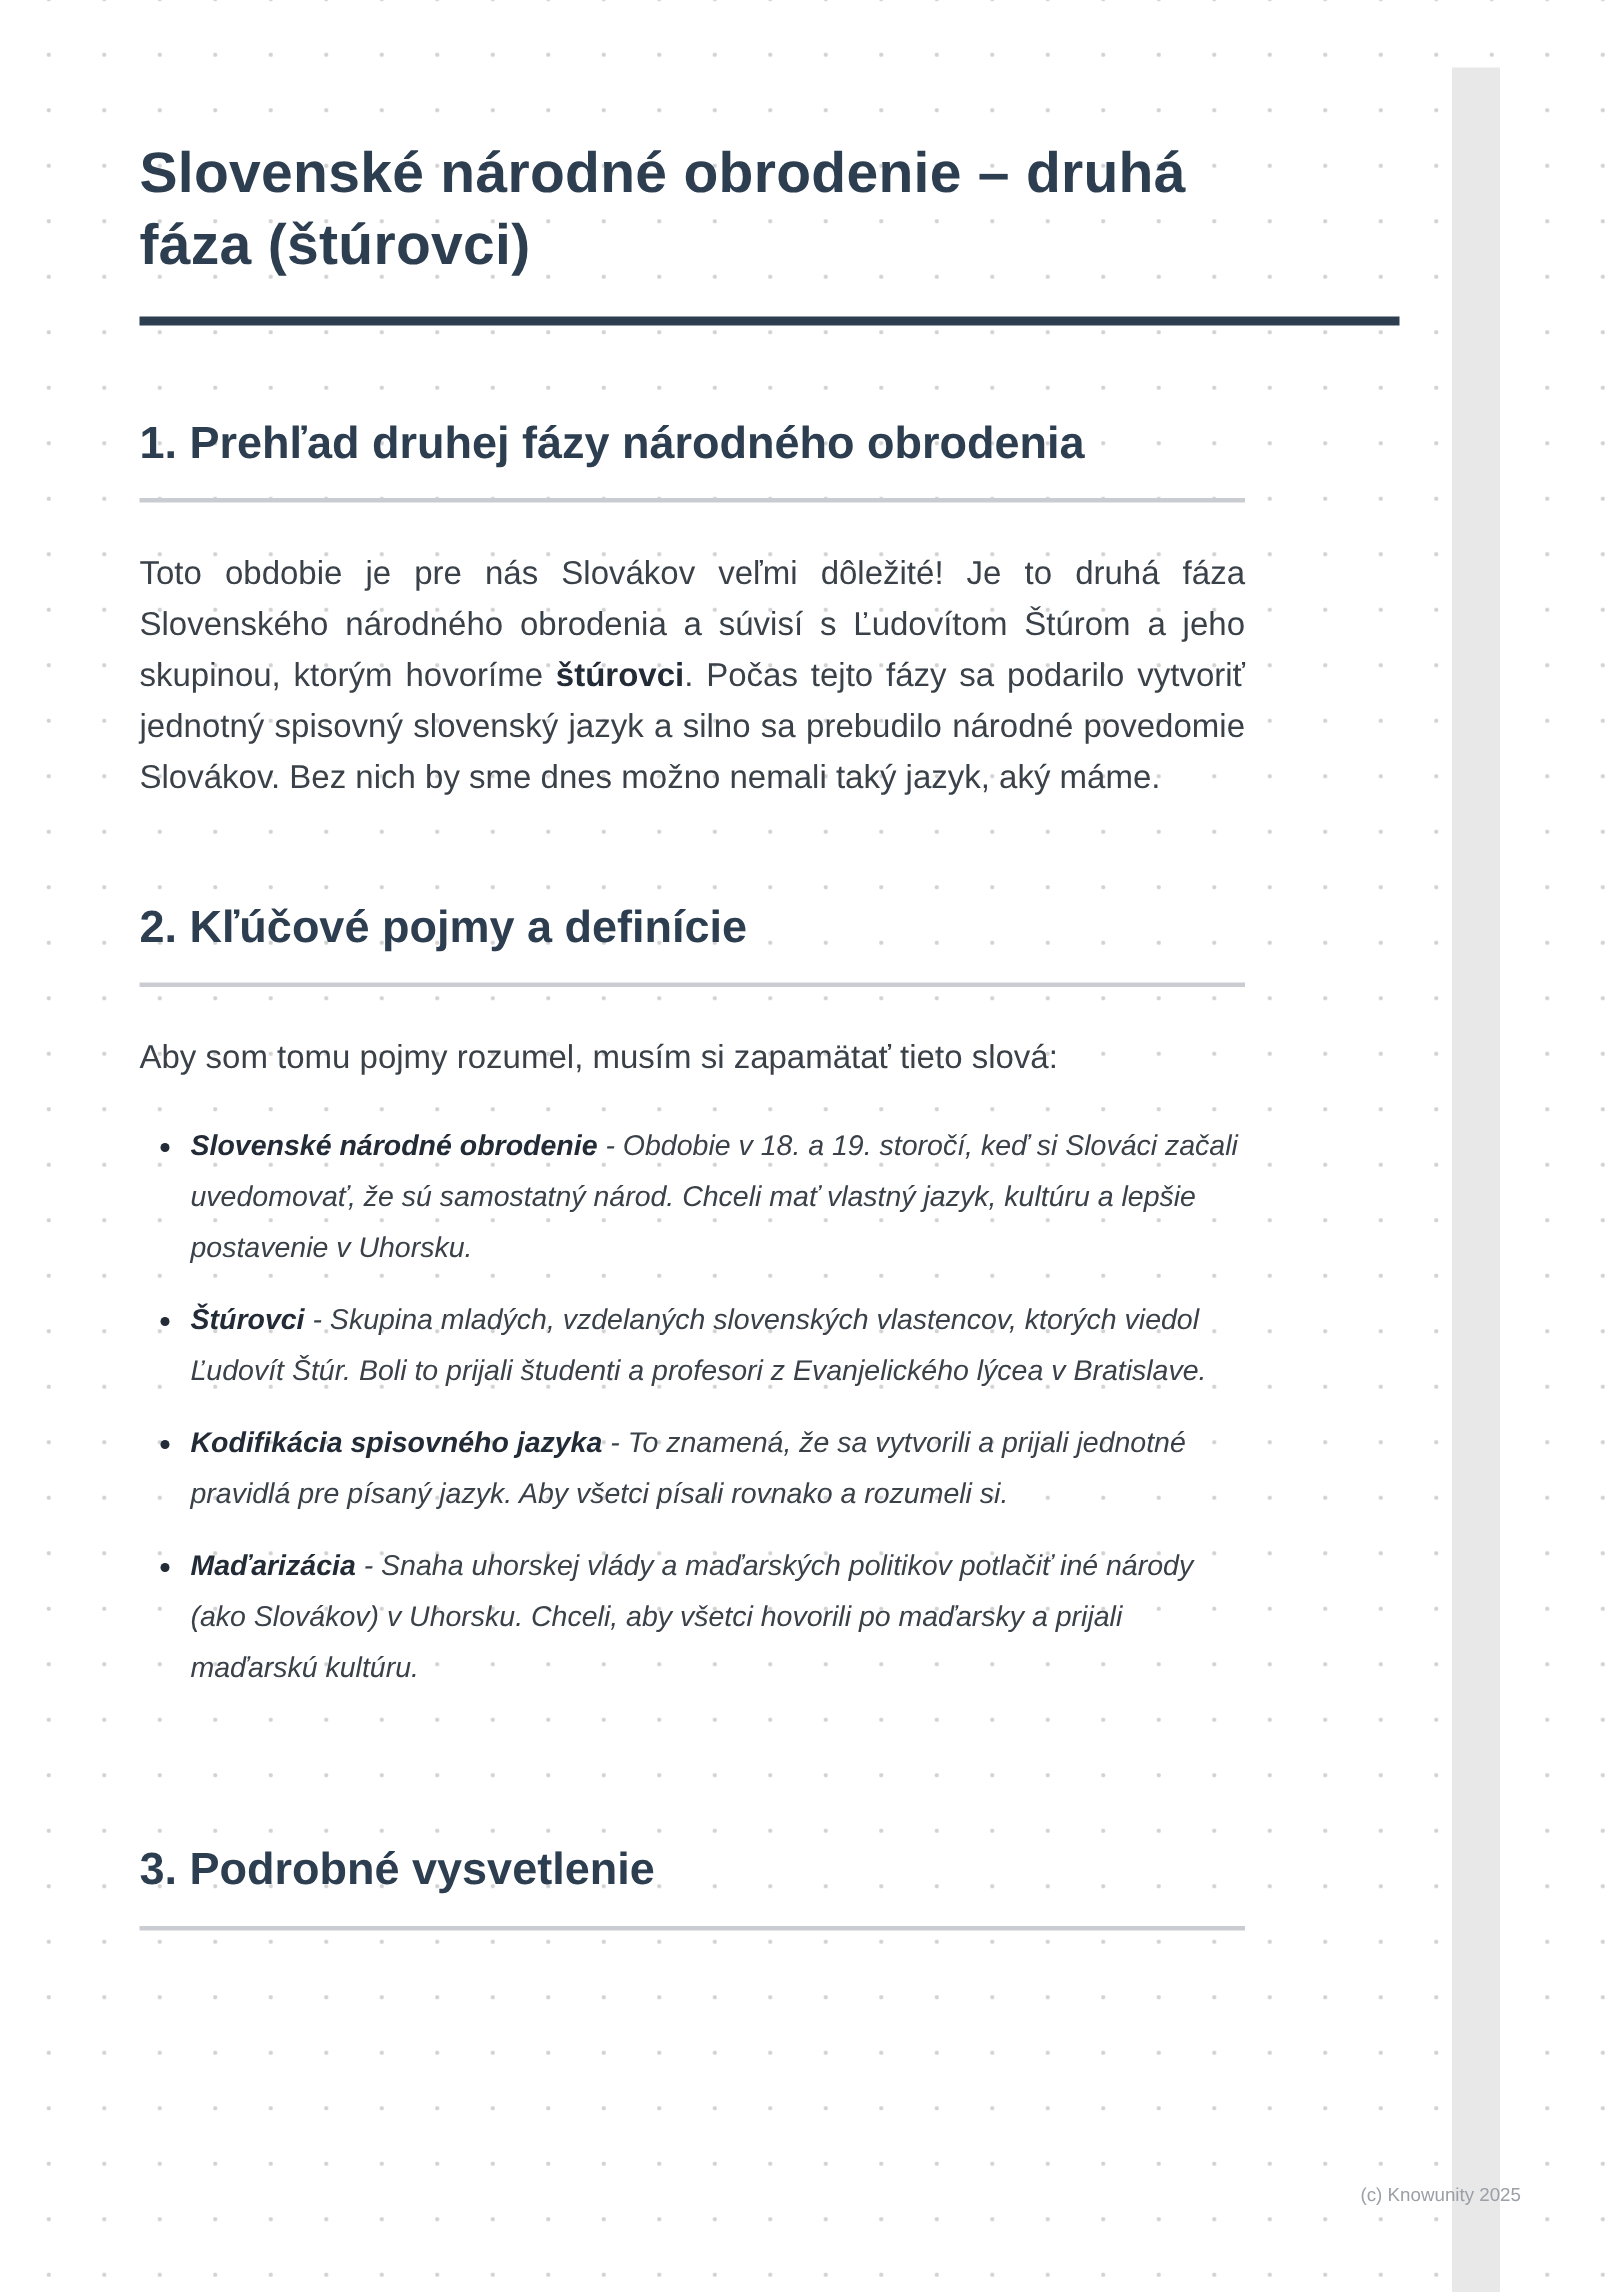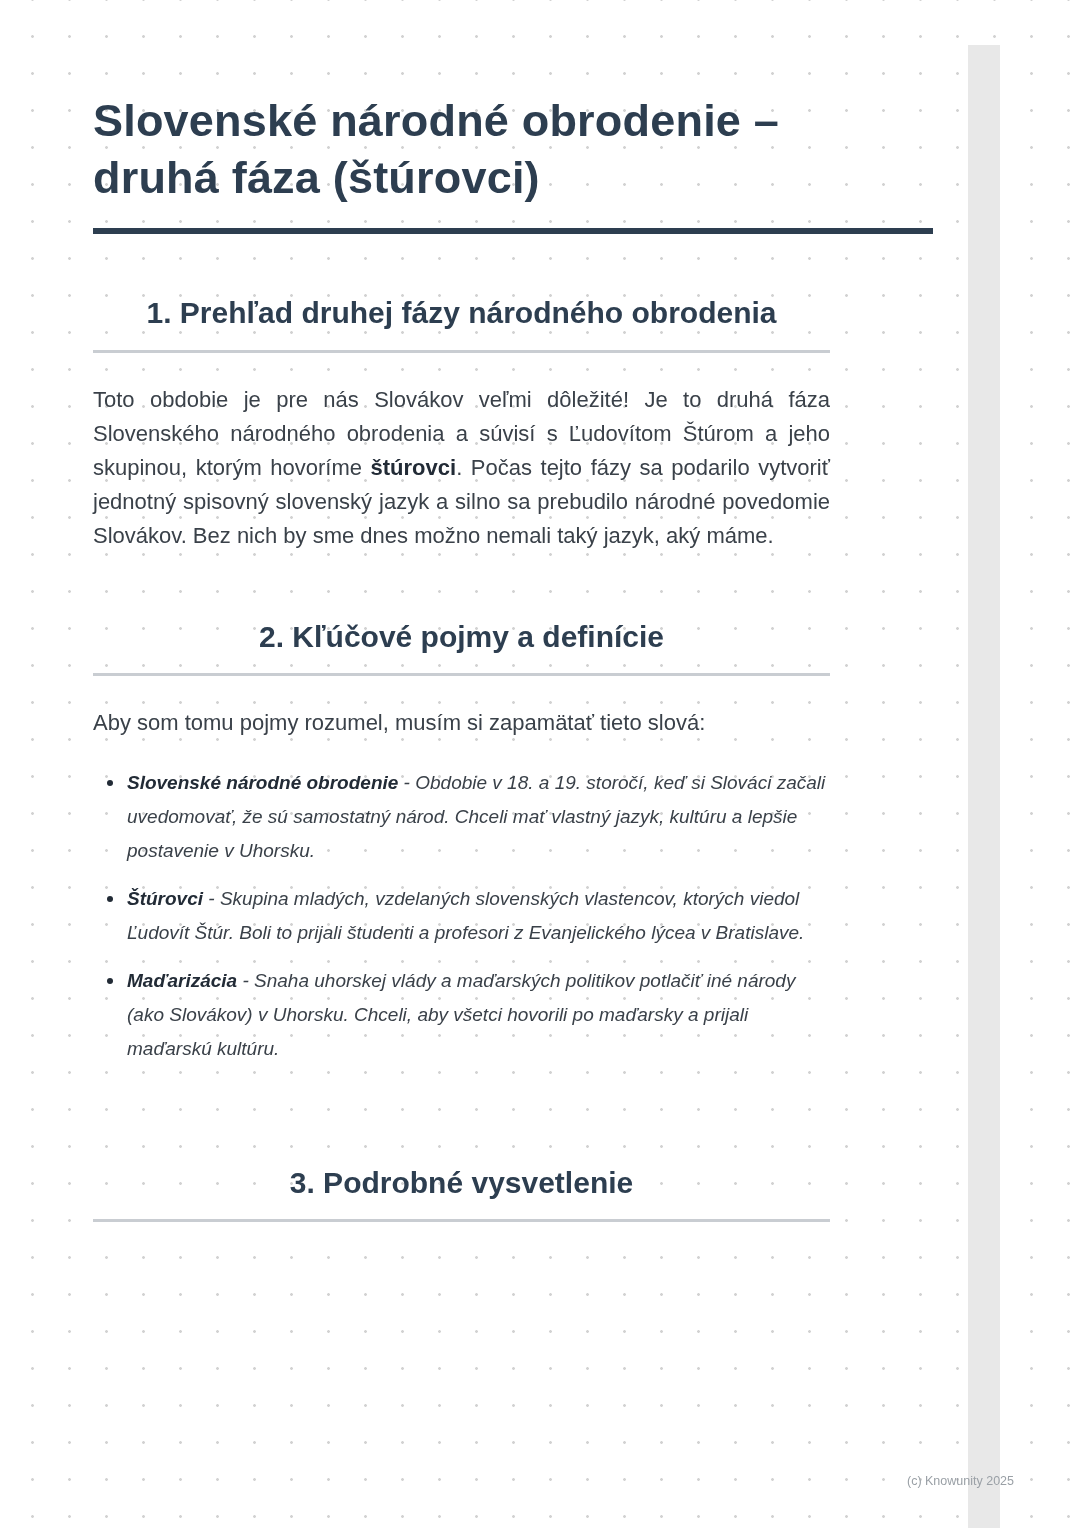--- a/index.html
+++ b/index.html
@@ -31,39 +31,38 @@
   }
   .content {
     position: absolute;
     left: 93px;
     top: 0;
     width: 737px;
     padding-top: 92px;
   }
   h1 {
     margin: 0;
-    font-size: 45px;
+    font-size: 38px;
     line-height: 1.27;
     font-weight: 700;
     color: #2d3e50;
     letter-spacing: 0.2px;
   }
   .title-rule {
     width: 840px;
     height: 6px;
     background: #2d3e50;
     margin-top: 22px;
   }
   h2 {
     margin: 0;
     font-size: 30px;
     line-height: 1.38;
     font-weight: 700;
     color: #2d3e50;
-    text-align: center;
   }
   .section-1 { margin-top: 58px; }
   .section-2 { margin-top: 63px; }
   .section-3 { margin-top: 96px; }
   .rule {
     width: 737px;
     height: 3px;
     background: #c9cdd2;
     margin-top: 16px;
   }
@@ -102,21 +101,21 @@
     left: 0;
     top: 14px;
     width: 6px;
     height: 6px;
     border-radius: 50%;
     background: #222b36;
   }
   .footer {
     position: absolute;
     right: 66px;
-    bottom: 40px;
+    bottom: 58px;
     font-size: 12.5px;
     color: #9aa0a6;
   }
 </style>
 </head>
 <body>
 
 <div class="page">
 
   <div class="scroll-strip"></div>
@@ -132,20 +131,21 @@
       <p class="justified"><span>Toto obdobie je pre nás Slovákov veľmi dôležité! Je to druhá fáza Slovenského národného obrodenia a súvisí s Ľudovítom Štúrom a jeho skupinou, ktorým hovoríme </span><strong>štúrovci</strong><span>. Počas tejto fázy sa podarilo vytvoriť jednotný spisovný slovenský jazyk a silno sa prebudilo národné povedomie Slovákov. Bez nich by sme dnes možno nemali taký jazyk, aký máme.</span></p>
     </section>
 
     <section class="section-2">
       <h2>2. Kľúčové pojmy a definície</h2>
       <div class="rule"></div>
       <p>Aby som tomu pojmy rozumel, musím si zapamätať tieto slová:</p>
       <ul>
         <li><strong>Slovenské národné obrodenie</strong><span> - Obdobie v 18. a 19. storočí, keď si Slováci začali uvedomovať, že sú samostatný národ. Chceli mať vlastný jazyk, kultúru a lepšie postavenie v Uhorsku.</span></li>
         <li><strong>Štúrovci</strong><span> - Skupina mladých, vzdelaných slovenských vlastencov, ktorých viedol Ľudovít Štúr. Boli to prijali študenti a profesori z Evanjelického lýcea v Bratislave.</span></li>
+        <li><strong>Kodifikácia spisovného jazyka</strong><span> - To znamená, že sa vytvorili a prijali jednotné pravidlá pre písaný jazyk. Aby všetci písali rovnako a rozumeli si.</span></li>
         <li><strong>Maďarizácia</strong><span> - Snaha uhorskej vlády a maďarských politikov potlačiť iné národy (ako Slovákov) v Uhorsku. Chceli, aby všetci hovorili po maďarsky a prijali maďarskú kultúru.</span></li>
       </ul>
     </section>
 
     <section class="section-3">
       <h2>3. Podrobné vysvetlenie</h2>
       <div class="rule"></div>
     </section>
 
   </div>

